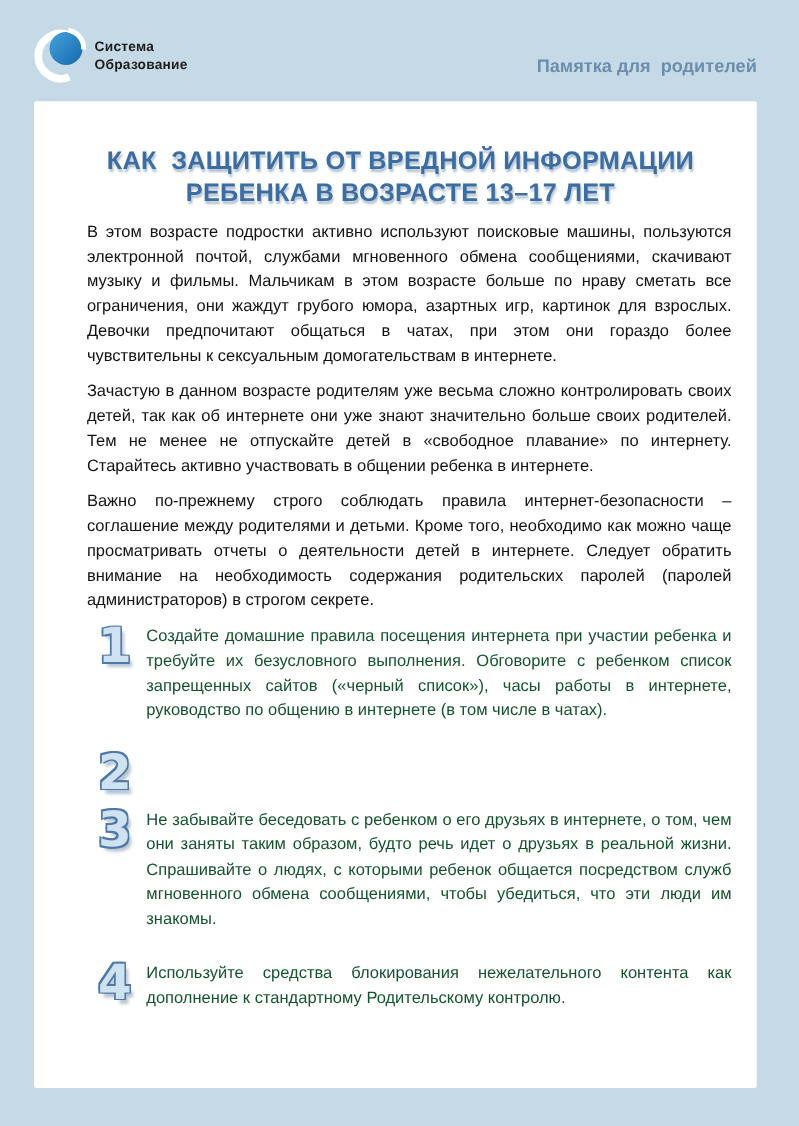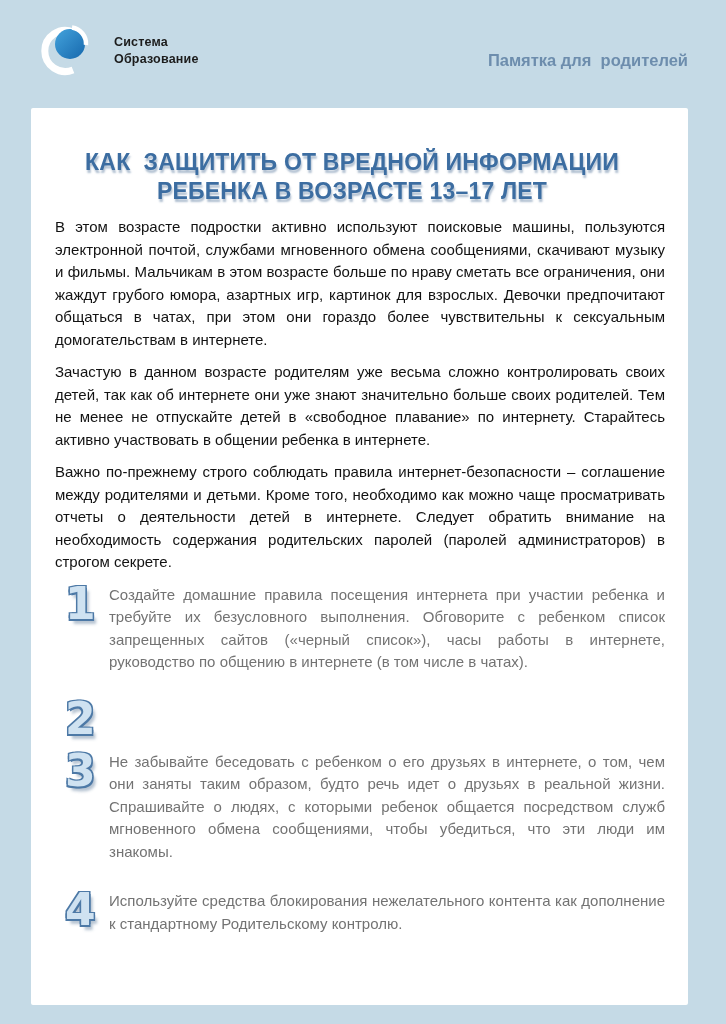--- a/index.html
+++ b/index.html
@@ -6,44 +6,44 @@
   body {
     width: 726px; height: 1024px;
     background: #c5dae6;
     font-family: "Liberation Sans", sans-serif;
     position: relative;
     overflow: hidden;
   }
 
   
   .logo {
-    position: absolute; left: 40px; top: 24px;
-    display: flex; align-items: flex-start; gap: 24px;
+    position: absolute; left: 30px; top: 24px;
+    display: flex; align-items: flex-start; gap: 6px;
   }
   .logo-icon { width: 50px; height: 52px; flex: 0 0 50px; }
   .logo-text {
     padding-top: 10px;
     font-weight: bold; font-size: 12.5px; line-height: 17px;
     color: #1c1c1c; letter-spacing: .2px;
   }
   .header-label {
     position: absolute; top: 51px; right: 38px;
     font-weight: bold; font-size: 16.5px;
     color: #6d8dad;
     white-space: pre;
   }
 
   
   .card {
-    position: absolute; left: 31px; top: 108px;
+    position: absolute; left: 31px; top: 92px;
     width: 657px; height: 897px;
     background: #ffffff;
     border-radius: 2px;
     box-sizing: border-box;
-    padding: 40px 23px 0 8px;
+    padding: 40px 23px 0 32px;
   }
 
   .doc-title {
     margin: 0; text-align: center;
     font-size: 23px; line-height: 29px; font-weight: bold;
     color: #3c6da1;
     text-shadow: 1px 2.5px 2px rgba(125,150,178,.6);
     white-space: pre-wrap;
     letter-spacing: .2px;
   }
@@ -84,21 +84,21 @@
       -1.5px -1.5px 0 #4d79a6,
        1.5px -1.5px 0 #4d79a6,
       -1.5px  1.5px 0 #4d79a6,
        1.5px  1.5px 0 #4d79a6,
        3.5px  4.5px 3px rgba(95,125,155,.45);
   }
   .tip-text {
     flex: 1; margin: 0;
     font-size: 15px; line-height: 22.5px;
     text-align: justify;
-    color: #737373;
+    color: #14532d;
   }
 </style>
 </head>
 <body>
 
 <div class="page">
 
   <header>
     <div class="logo">
       <svg class="logo-icon" viewBox="0 0 50 52" aria-hidden="true">

